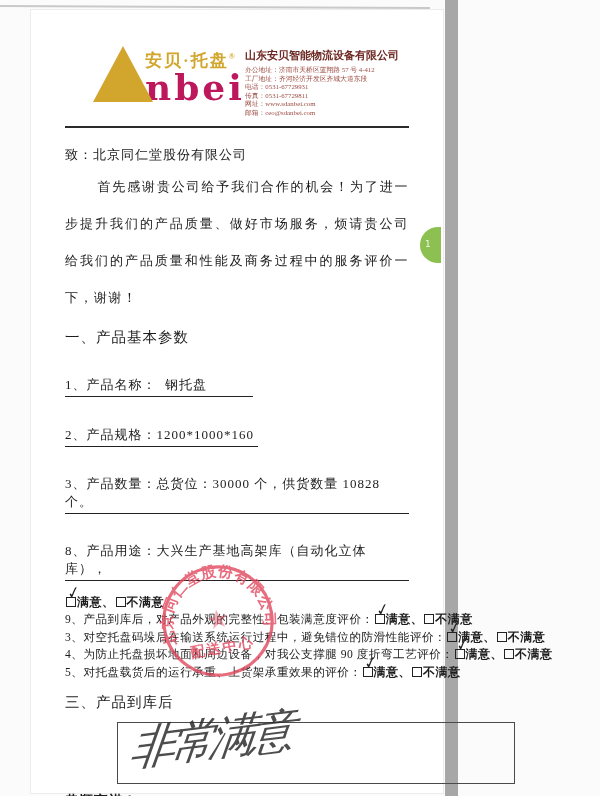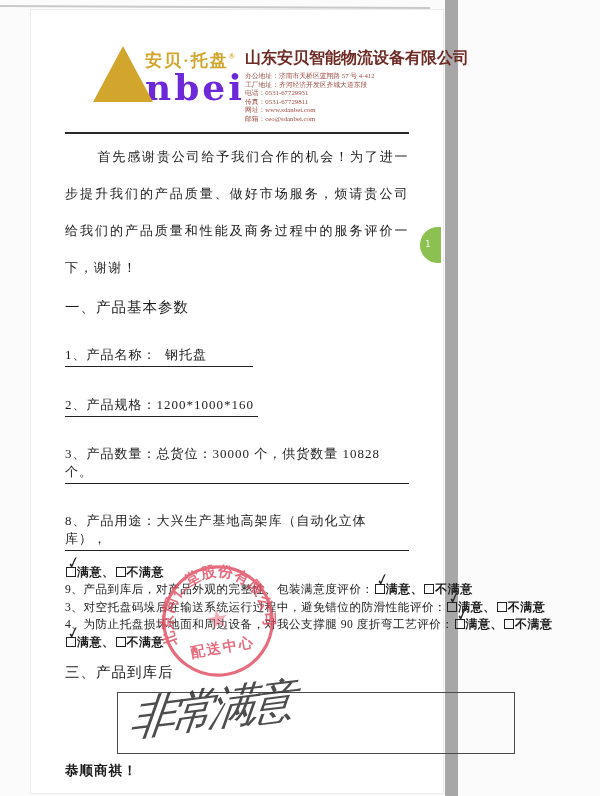--- a/index.html
+++ b/index.html
@@ -16,24 +16,24 @@
 
   
   .letterhead { display:flex; justify-content:space-between; align-items:flex-start; }
   .logo { display:flex; align-items:flex-end; margin-left:28px; }
   .logo-tri { width:0; height:0; border-left:30px solid transparent;
               border-right:30px solid transparent; border-bottom:56px solid #d2a62c;
               position:relative; }
   .logo-right { margin-left:-8px; }
   .logo-cn { color:#d2a62c; font-weight:bold; font-size:17px; letter-spacing:2px; }
   .logo-cn .reg { font-size:8px; vertical-align:super; }
-  .logo-en { color:#6d28d9; font-weight:bold; font-size:36px; line-height:30px;
+  .logo-en { color:#be185d; font-weight:bold; font-size:36px; line-height:30px;
              letter-spacing:3px; font-family:"DejaVu Serif",serif; }
   .company { text-align:left; width:170px; margin-top:2px; }
-  .company-name { color:#6e2a24; font-weight:bold; font-size:16px; margin-bottom:3px;
+  .company-name { color:#6e2a24; font-weight:bold; font-size:11px; margin-bottom:3px;
                   white-space:nowrap; }
   .company-line { color:#9c4a42; font-size:6.8px; line-height:8.6px; white-space:nowrap; }
 
   .rule { border:none; border-top:2.5px solid #2a2a2a; margin-top:8px; }
 
   
   .title { text-align:center; font-weight:bold; font-size:18px; letter-spacing:1px;
            margin-top:12px; }
   .recipient { font-size:13px; margin-top:18px; letter-spacing:1px; }
   .intro { font-size:13px; line-height:37px; letter-spacing:1.5px; text-indent:2.5em;
@@ -102,36 +102,37 @@
             <div class="company-line">电话：0531-67729931</div>
             <div class="company-line">传真：0531-67729811</div>
             <div class="company-line">网址：www.sdanbei.com</div>
             <div class="company-line">邮箱：ceo@sdanbei.com</div>
           </div>
       </div>
     </div>
 
     <hr class="rule">
 
+    <div class="recipient">致：北京同仁堂股份有限公司</div>
     <p class="intro">首先感谢贵公司给予我们合作的机会！为了进一步提升我们的产品质量、做好市场服务，烦请贵公司给我们的产品质量和性能及商务过程中的服务评价一下，谢谢！</p>
 
     <div class="sec-heading">一、产品基本参数</div>
     <div id="param-items">
         <div class="param-row"><span class="param-item">1、产品名称：  钢托盘　　　</span></div>
         <div class="param-row"><span class="param-item">2、产品规格：1200*1000*160</span></div>
         <div class="param-row"><span class="param-item">3、产品数量：总货位：30000 个，供货数量 10828 个。</span></div>
         <div class="param-row"><span class="param-item">8、产品用途：大兴生产基地高架库（自动化立体库），</span></div>
       </div>
 
     <div id="usage-items">
         <div class="usage-item"><span class="cb"><span class="check">✓</span></span><span class="cb-label">满意、</span><span class="cb"></span><span class="cb-label">不满意</span></div>
         <div class="usage-item"><span>9、产品到库后，对产品外观的完整性、包装满意度评价：</span><span class="cb"><span class="check">✓</span></span><span class="cb-label">满意、</span><span class="cb"></span><span class="cb-label">不满意</span></div>
         <div class="usage-item"><span>3、对空托盘码垛后在输送系统运行过程中，避免错位的防滑性能评价：</span><span class="cb"><span class="check">✓</span></span><span class="cb-label">满意、</span><span class="cb"></span><span class="cb-label">不满意</span></div>
         <div class="usage-item"><span>4、为防止托盘损坏地面和周边设备，对我公支撑腿 90 度折弯工艺评价：</span><span class="cb"><span class="check">✓</span></span><span class="cb-label">满意、</span><span class="cb"></span><span class="cb-label">不满意</span></div>
-        <div class="usage-item"><span class="cb"><span class="check">✓</span></span><span class="cb-label">满意、</span><span class="cb"></span><span class="cb-label">不满意</span></div>
+        <div class="usage-item"><span>5、对托盘载货后的运行承重、上货架承重效果的评价：</span><span class="cb"><span class="check">✓</span></span><span class="cb-label">满意、</span><span class="cb"></span><span class="cb-label">不满意</span></div>
       </div>
 
     <div class="sec-heading">三、产品到库后</div>
     <div class="suggestion-box">
       <span class="handwriting">非常满意</span>
     </div>
 
     <div class="closing">恭顺商祺！</div>
 
     <svg class="stamp" viewBox="0 0 120 120">

